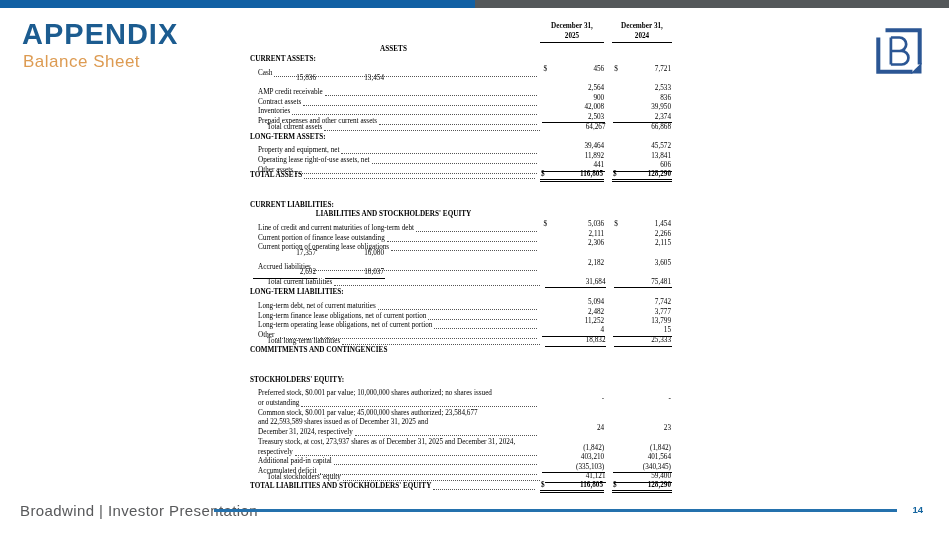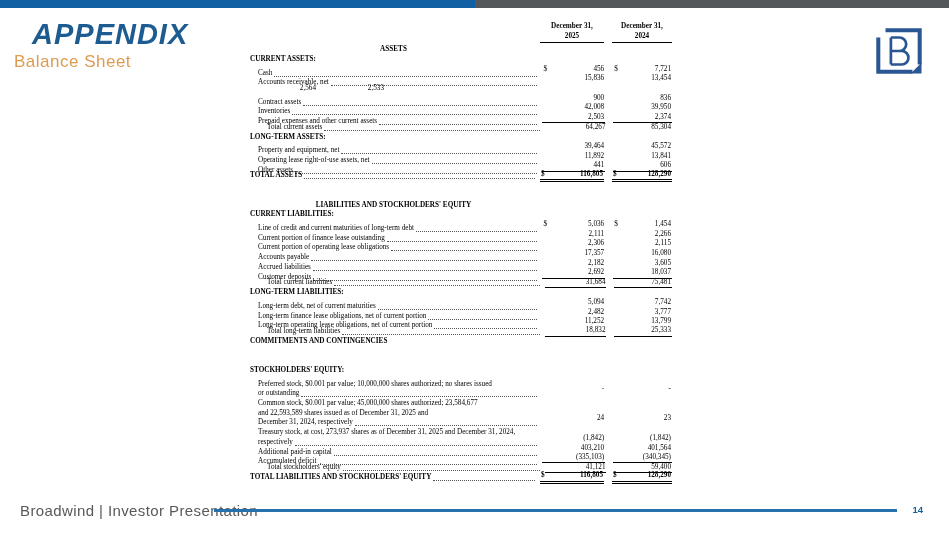--- a/index.html
+++ b/index.html
@@ -3,23 +3,23 @@
 <meta charset="utf-8">
 <style>
   html,body{margin:0;padding:0;background:#e8e8e8;}
   .slide{position:relative;width:949px;height:534px;background:#ffffff;overflow:hidden;
          font-family:"Liberation Sans",sans-serif;}
   
   .topbar{position:absolute;left:0;top:0;width:949px;height:8px;display:flex;}
   .topbar-blue{width:475px;height:8px;background:#1160a4;}
   .topbar-gray{flex:1;height:8px;background:#54585a;}
   
-  .title{position:absolute;left:32px;top:18px;font-size:29px;font-weight:bold;
-         color:#1c5c90;letter-spacing:1px;font-style:italic;}
-  .subtitle{position:absolute;left:14px;top:52px;font-size:17px;color:#dd9b52;letter-spacing:0.5px;}
+  .title{position:absolute;left:22px;top:18px;font-size:29px;font-weight:bold;
+         color:#1c5c90;letter-spacing:1px;}
+  .subtitle{position:absolute;left:23px;top:52px;font-size:17px;color:#dd9b52;letter-spacing:0.5px;}
   
   .logo{position:absolute;right:23px;top:24px;width:54px;height:54px;}
   
   .footer-text{position:absolute;left:20px;top:502px;font-size:15px;color:#58595b;letter-spacing:0.4px;}
   .footer-line{position:absolute;left:214px;top:509px;width:683px;height:2.5px;background:#2471ad;}
   .page-num{position:absolute;right:26px;top:504px;font-size:9.5px;font-weight:bold;color:#14659f;}
   
   .bs{position:absolute;left:250px;top:22px;width:422px;color:#000;
       font-family:"Liberation Serif",serif;font-size:7.2px;line-height:9.5px;}
   .thead{display:flex;align-items:flex-start;}
@@ -99,34 +99,34 @@
           <div class="cell c1">
             <span class="cur">$</span>
             <span class="val">456</span>
           </div>
           <div class="cell c2">
             <span class="cur">$</span>
             <span class="val">7,721</span>
           </div>
         </div>
         <div class="row">
-          <div class="lbl ind1">
-            <span>Accounts receivable, net</span>
-            <span class="leader"></span>
-          </div>
           <div class="cell c1">
             <span class="cur"></span>
             <span class="val">15,836</span>
           </div>
           <div class="cell c2">
             <span class="cur"></span>
             <span class="val">13,454</span>
           </div>
         </div>
         <div class="row">
+          <div class="lbl ind1">
+            <span>AMP credit receivable</span>
+            <span class="leader"></span>
+          </div>
           <div class="cell c1">
             <span class="cur"></span>
             <span class="val">2,564</span>
           </div>
           <div class="cell c2">
             <span class="cur"></span>
             <span class="val">2,533</span>
           </div>
         </div>
         <div class="row">
@@ -175,21 +175,21 @@
           <div class="lbl ind2">
             <span>Total current assets</span>
             <span class="leader"></span>
           </div>
           <div class="cell c1">
             <span class="cur"></span>
             <span class="val">64,267</span>
           </div>
           <div class="cell c2">
             <span class="cur"></span>
-            <span class="val">85,304</span>
+            <span class="val">66,868</span>
           </div>
         </div>
         <div class="row">
           <div class="lbl b">
             <span>LONG-TERM ASSETS:</span>
           </div>
         </div>
         <div class="row">
           <div class="lbl ind1">
             <span>Property and equipment, net</span>
@@ -242,30 +242,30 @@
             <span class="val">116,805</span>
           </div>
           <div class="cell c2 u-d">
             <span class="cur">$</span>
             <span class="val">128,290</span>
           </div>
         </div>
         <div class="row spacer"></div>
         <div class="row spacer"></div>
         <div class="row">
+          <div class="lbl b">
+            <span>CURRENT LIABILITIES:</span>
+          </div>
+        </div>
+        <div class="row">
           <div class="lbl center">
             <span>LIABILITIES AND STOCKHOLDERS' EQUITY</span>
           </div>
         </div>
         <div class="row">
-          <div class="lbl b">
-            <span>CURRENT LIABILITIES:</span>
-          </div>
-        </div>
-        <div class="row">
           <div class="lbl ind1">
             <span>Line of credit and current maturities of long-term debt</span>
             <span class="leader"></span>
           </div>
           <div class="cell c1">
             <span class="cur">$</span>
             <span class="val">5,036</span>
           </div>
           <div class="cell c2">
             <span class="cur">$</span>
@@ -294,24 +294,20 @@
           <div class="cell c1">
             <span class="cur"></span>
             <span class="val">2,306</span>
           </div>
           <div class="cell c2">
             <span class="cur"></span>
             <span class="val">2,115</span>
           </div>
         </div>
         <div class="row">
-          <div class="lbl ind1">
-            <span>Accounts payable</span>
-            <span class="leader"></span>
-          </div>
           <div class="cell c1">
             <span class="cur"></span>
             <span class="val">17,357</span>
           </div>
           <div class="cell c2">
             <span class="cur"></span>
             <span class="val">16,080</span>
           </div>
         </div>
         <div class="row">
@@ -322,24 +318,20 @@
           <div class="cell c1">
             <span class="cur"></span>
             <span class="val">2,182</span>
           </div>
           <div class="cell c2">
             <span class="cur"></span>
             <span class="val">3,605</span>
           </div>
         </div>
         <div class="row">
-          <div class="lbl ind1">
-            <span>Customer deposits</span>
-            <span class="leader"></span>
-          </div>
           <div class="cell c1 u-s">
             <span class="cur"></span>
             <span class="val">2,692</span>
           </div>
           <div class="cell c2 u-s">
             <span class="cur"></span>
             <span class="val">18,037</span>
           </div>
         </div>
         <div class="row">
@@ -394,20 +386,34 @@
             <span>Long-term operating lease obligations, net of current portion</span>
             <span class="leader"></span>
           </div>
           <div class="cell c1">
             <span class="cur"></span>
             <span class="val">11,252</span>
           </div>
           <div class="cell c2">
             <span class="cur"></span>
             <span class="val">13,799</span>
+          </div>
+        </div>
+        <div class="row">
+          <div class="lbl ind1">
+            <span>Other</span>
+            <span class="leader"></span>
+          </div>
+          <div class="cell c1 u-s">
+            <span class="cur"></span>
+            <span class="val">4</span>
+          </div>
+          <div class="cell c2 u-s">
+            <span class="cur"></span>
+            <span class="val">15</span>
           </div>
         </div>
         <div class="row">
           <div class="lbl ind2">
             <span>Total long-term liabilities</span>
             <span class="leader"></span>
           </div>
           <div class="cell c1 u-s">
             <span class="cur"></span>
             <span class="val">18,832</span>

